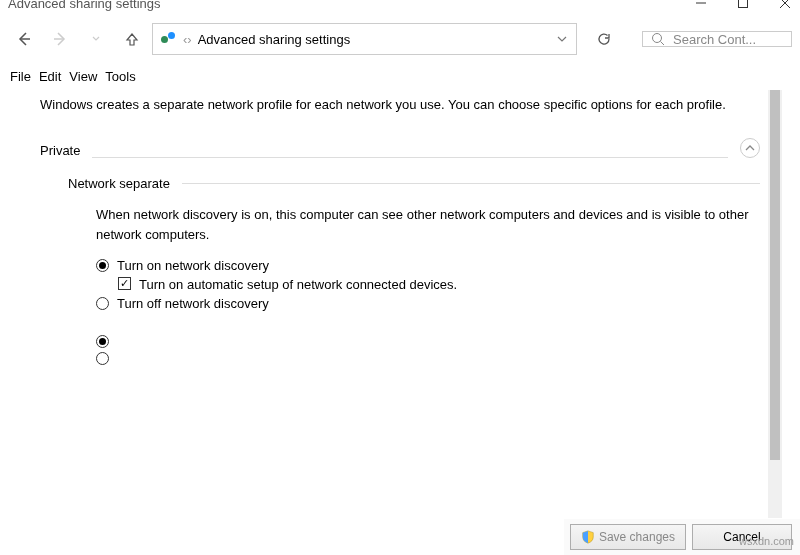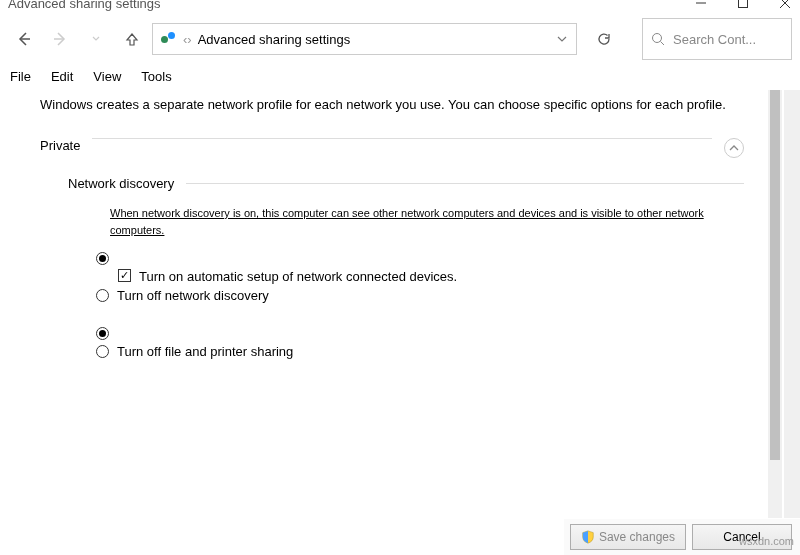--- a/index.html
+++ b/index.html
@@ -14,32 +14,32 @@
     .address-bar { flex: 1; height: 32px; border: 1px solid #ccc; display: flex; align-items: center; background: #fff; }
     .addr-icon-wrap { width: 30px; display: flex; align-items: center; justify-content: center; }
     .network-icon { width: 18px; height: 14px; position: relative; }
     .network-icon::before, .network-icon::after { content: ''; position: absolute; width: 7px; height: 7px; border-radius: 50%; }
     .network-icon::before { background: #2e8b57; left: 2px; top: 4px; }
     .network-icon::after { background: #1e90ff; left: 9px; top: 0; }
     .breadcrumb { flex: 1; display: flex; align-items: center; gap: 6px; color: #000; font-size: 13px; overflow: hidden; }
     .bc-chevron { color: #999; }
     .addr-drop { width: 28px; display: flex; align-items: center; justify-content: center; color: #777; }
     .refresh-btn { width: 38px; height: 32px; display: flex; align-items: center; justify-content: center; color: #555; margin-left: 4px; }
-    .search-box { width: 150px; height: 42px; border: 1px solid #ccc; display: flex; align-items: center; padding: 0 8px; gap: 8px; margin-left: 15px; color: #888; }
-    .menu-row { height: 28px; display: flex; align-items: center; padding-left: 10px; gap: 20px; font-size: 13px; }
-    .content-wrap { position: relative; height: 428px; display: flex; }
+    .search-box { width: 150px; height: 16px; border: 1px solid #ccc; display: flex; align-items: center; padding: 0 8px; gap: 8px; margin-left: 15px; color: #888; }
+    .menu-row { height: 28px; display: flex; align-items: center; padding-left: 10px; gap: 8px; font-size: 13px; }
+    .content-wrap { position: relative; height: 428px; display: flex; flex-direction: column; }
     .content { flex: 1; padding: 6px 40px 10px 40px; overflow: hidden; }
     .intro { font-size: 13px; margin-bottom: 24px; line-height: 1.4; }
-    .section-head { display: flex; align-items: flex-start; gap: 12px; margin-bottom: 18px; }
+    .section-head { display: flex; align-items: flex-end; gap: 12px; margin-bottom: 18px; }
     .section-title { font-size: 13px; color: #000; }
     .section-line { flex: 1; height: 1px; background: #ddd; }
     .collapse-btn { width: 20px; height: 20px; border: 1px solid #ccc; border-radius: 50%; display: flex; align-items: center; justify-content: center; }
     .subsection { margin-left: 28px; margin-bottom: 24px; }
     .sub-head { display: flex; align-items: center; gap: 12px; margin-bottom: 14px; }
-    .sub-body { margin-left: 42px; line-height: 1.5; font-size: 11px; text-decoration: underline; }
+    .sub-body { margin-left: 28px; line-height: 1.5; font-size: 13px; }
     .radio-group { margin-left: 28px; margin-top: 14px; }
     .radio-row { display: flex; align-items: center; gap: 8px; margin-bottom: 4px; font-size: 13px; }
     .radio { width: 13px; height: 13px; border: 1px solid #333; border-radius: 50%; display: flex; align-items: center; justify-content: center; }
     .radio.checked::after { content: ''; width: 7px; height: 7px; border-radius: 50%; background: #000; }
     .check-row { display: flex; align-items: flex-start; gap: 8px; margin-left: 22px; margin-bottom: 4px; font-size: 13px; }
     .checkbox { width: 13px; height: 13px; border: 1px solid #333; display: flex; align-items: center; justify-content: center; }
     .checkbox.checked::after { content: '✓'; font-size: 11px; line-height: 1; }
     .scrollbar-outer { width: 16px; background: #f0f0f0; position: relative; }
     .scrollbar-inner { width: 14px; background: #f0f0f0; position: absolute; right: 18px; top: 0; height: 100%; }
     .scroll-thumb { position: absolute; top: 0; left: 2px; right: 2px; background: #c0c0c0; }
@@ -146,47 +146,47 @@
       <div class="section-line"></div>
       <div class="collapse-btn">
           <svg width="10" height="10">
             <path d="M1 7 L5 3 L9 7" fill="none" stroke="#888" stroke-width="1.3"></path>
           </svg>
         </div>
     </div>
 
     <div class="subsection">
       <div class="sub-head">
-        <span>Network discovery</span>
+        <span>Network separate</span>
         <div class="section-line"></div>
       </div>
       <p class="sub-body">When network discovery is on, this computer can see other network computers and devices and is visible to other network computers.</p>
       <div class="radio-group">
         <div class="radio-row">
           <div class="radio checked"></div>
+          <span>Turn on network discovery</span>
         </div>
         <div class="check-row">
           <div class="checkbox checked"></div>
           <span>Turn on automatic setup of network connected devices.</span>
         </div>
         <div class="radio-row">
           <div class="radio"></div>
           <span>Turn off network discovery</span>
         </div>
       </div>
     </div>
 
     <div class="subsection">
       <div class="radio-group">
         <div class="radio-row">
           <div class="radio checked"></div>
         </div>
         <div class="radio-row">
           <div class="radio"></div>
-          <span>Turn off file and printer sharing</span>
         </div>
       </div>
     </div>
   </div>
   <div class="scrollbar-inner">
     <div class="scroll-thumb inner"></div>
   </div>
   <div class="scrollbar-outer"></div>
 </div>
 

